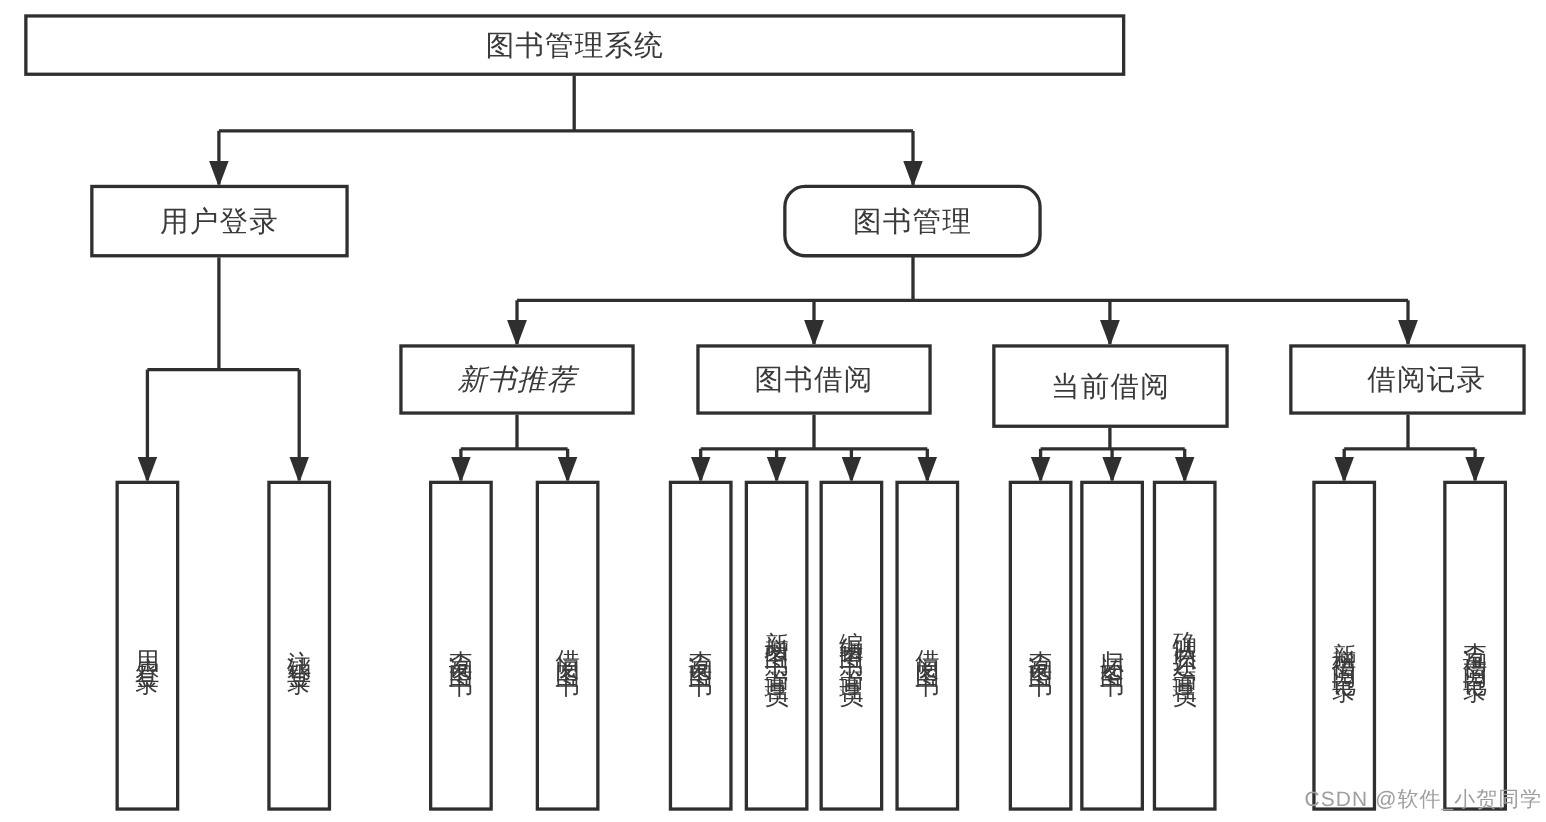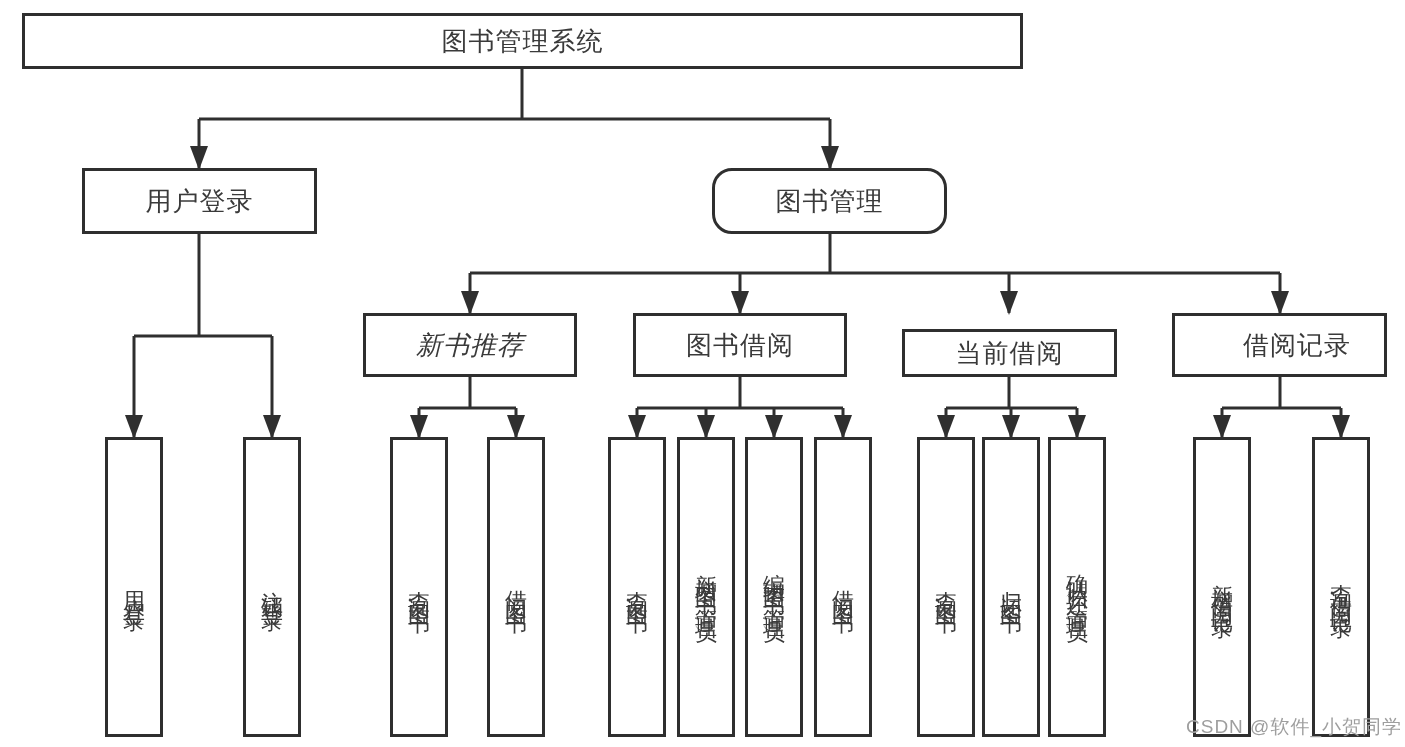--- a/index.html
+++ b/index.html
@@ -75,21 +75,21 @@
     <line class="wire" x1="1341" y1="408" x2="1341" y2="437" marker-end="url(#arrow)"></line>
   </svg>
 
   <div class="box h-box" style="left:22px; top:13px; width:1001px; height:56px;">图书管理系统</div>
 
   <div class="box h-box" style="left:82px; top:168px; width:235px; height:66px;">用户登录</div>
   <div class="box h-box" style="left:712px; top:168px; width:235px; height:66px;border-radius:20px;">图书管理</div>
 
   <div class="box h-box" style="left:363px; top:313px; width:214px; height:64px;font-style:italic;">新书推荐</div>
   <div class="box h-box" style="left:633px; top:313px; width:214px; height:64px;">图书借阅</div>
-  <div class="box h-box" style="left:902px; top:313px; width:215px; height:48px;margin-top:16px;">当前借阅</div>
+  <div class="box h-box" style="left:902px; top:313px; width:215px; height:76px;">当前借阅</div>
   <div class="box h-box" style="left:1172px; top:313px; width:215px; height:64px;padding-left:35px;">借阅记录</div>
 
   <div class="box v-box" style="left:105px; top:437px; width:58px; height:300px;">用户登录</div>
   <div class="box v-box" style="left:243px; top:437px; width:58px; height:300px;">注销登录</div>
 
   <div class="box v-box" style="left:390px; top:437px; width:58px; height:300px;">查询图书</div>
   <div class="box v-box" style="left:487px; top:437px; width:58px; height:300px;">借阅图书</div>
 
   <div class="box v-box" style="left:608px; top:437px; width:58px; height:300px;">查询图书</div>
   <div class="box v-box" style="left:677px; top:437px; width:58px; height:300px;">新增图书（管理员）</div>

